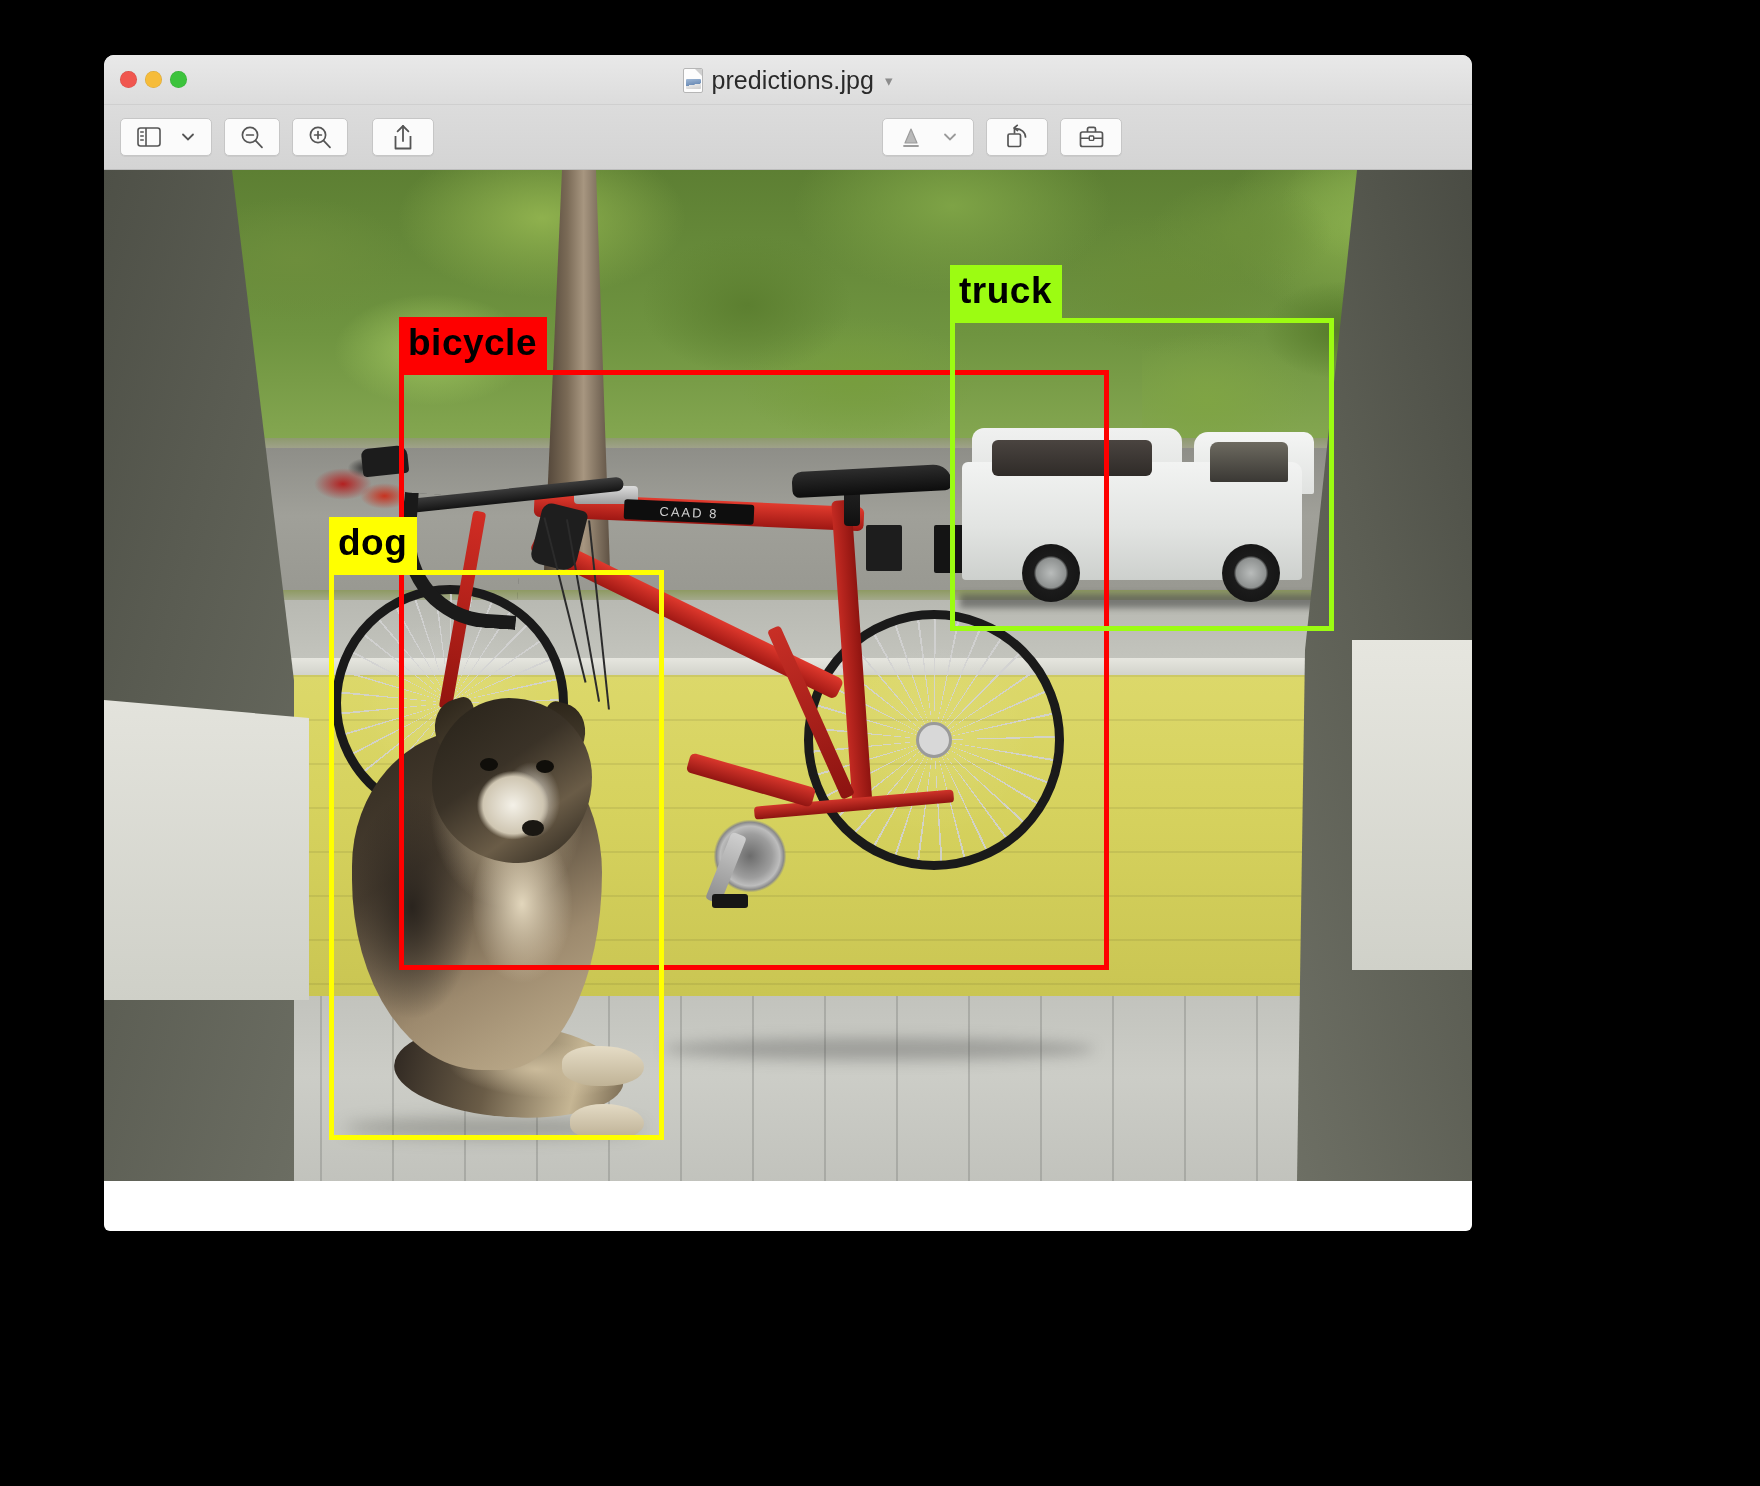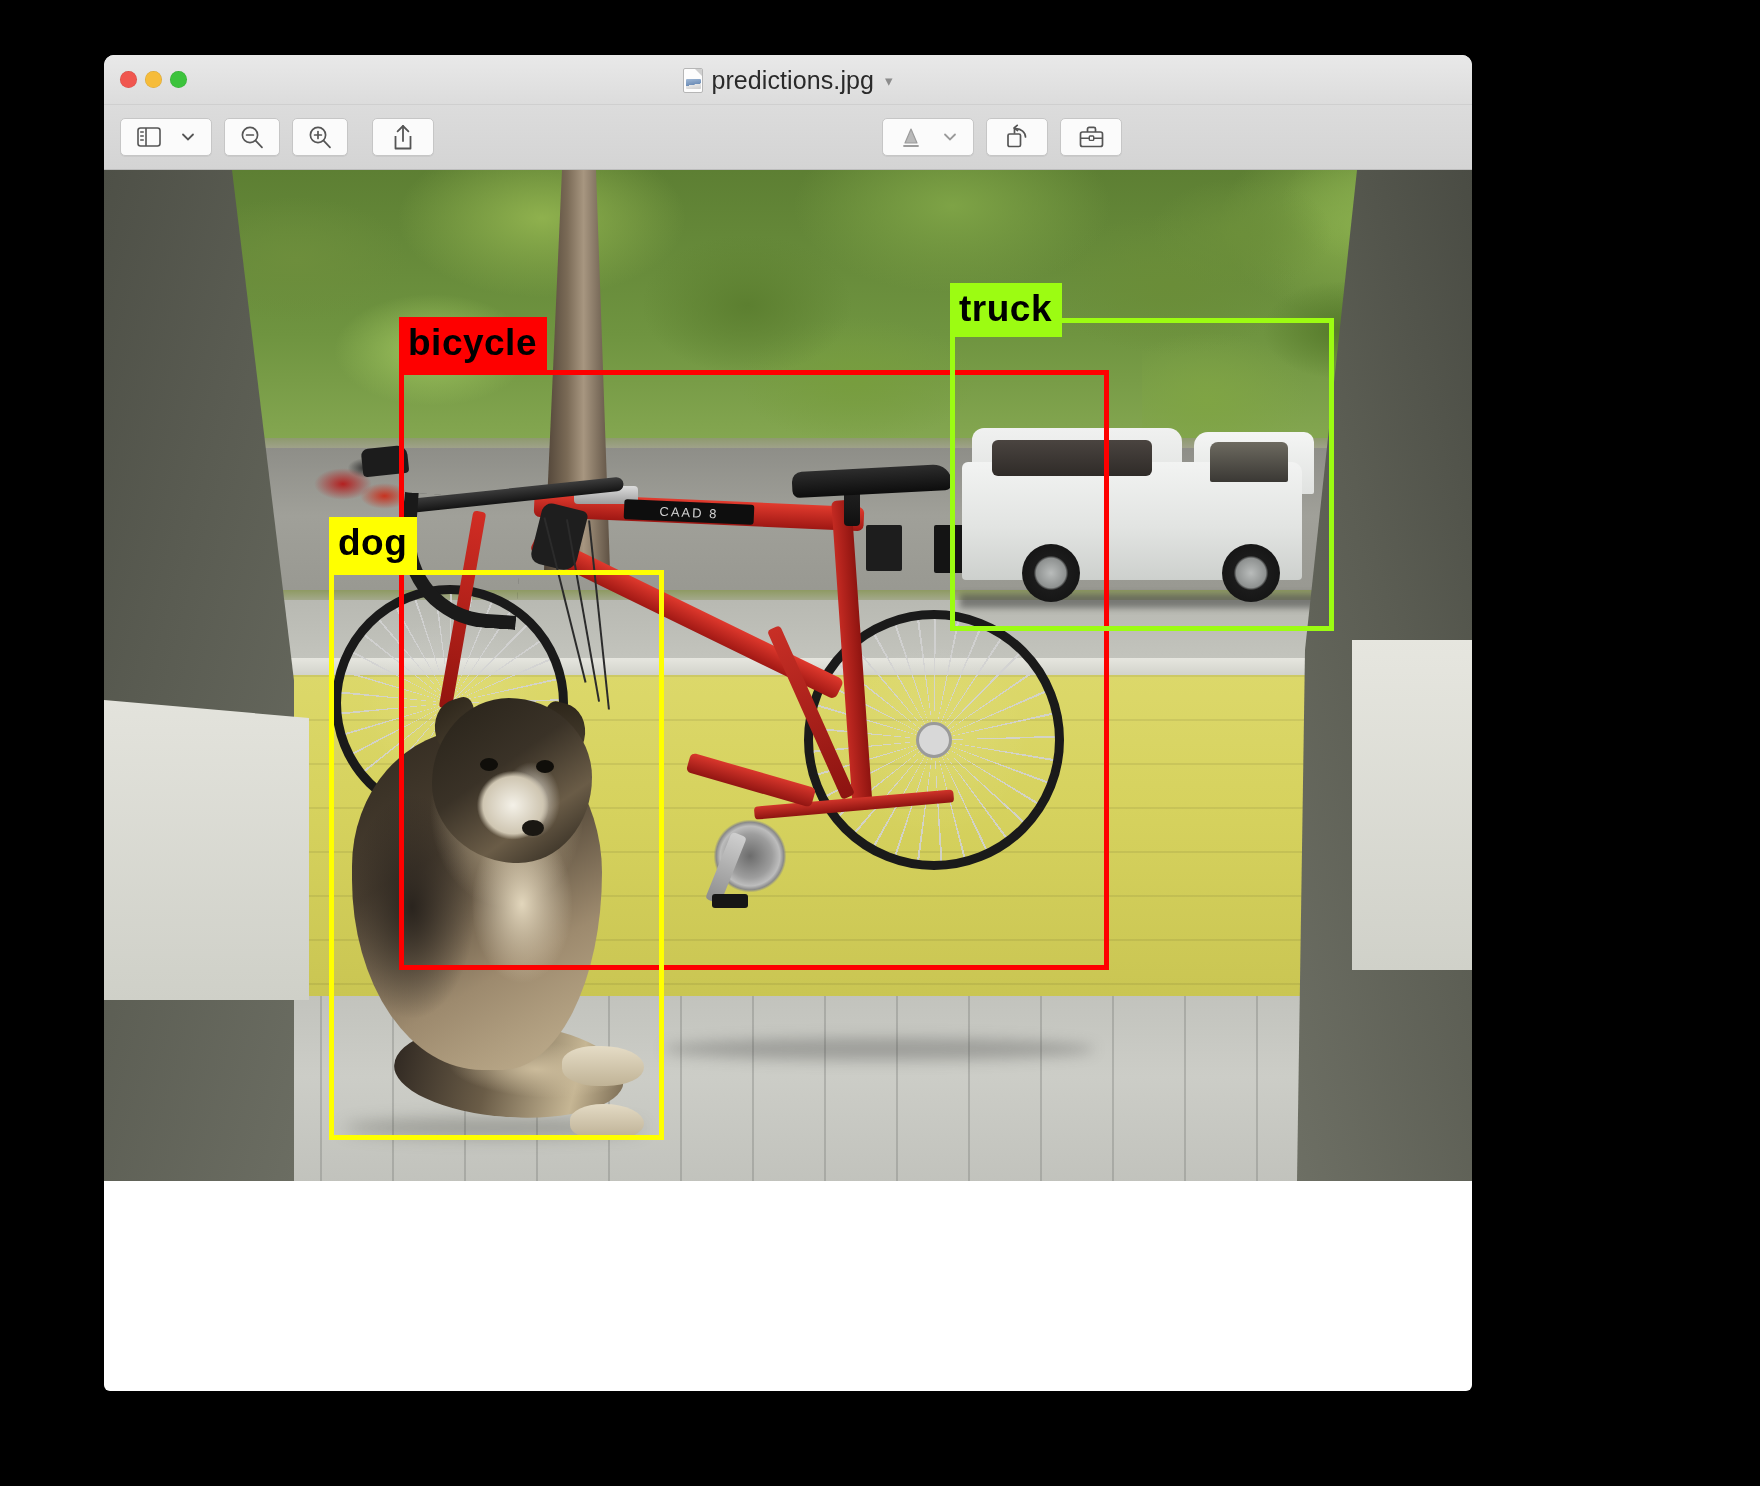--- a/index.html
+++ b/index.html
@@ -7,21 +7,21 @@
     width: 1760px; height: 1486px;
     background: #000;
     font-family: "Liberation Sans", sans-serif;
     overflow: hidden;
   }
 
   
   #window {
     position: absolute;
     left: 104px; top: 55px;
-    width: 1368px; height: 1336px;
+    width: 1368px; height: 1176px;
     background: #ffffff;
     border-radius: 10px 10px 6px 6px;
     box-shadow: 0 22px 60px rgba(0,0,0,0.55);
     overflow: hidden;
   }
 
   
   #titlebar {
     position: relative;
     height: 50px;
@@ -685,19 +685,19 @@
 
     <div class="layer" id="pillar-left"></div>
     <div class="layer" id="pillar-left-base"></div>
     <div class="layer" id="pillar-right"></div>
     <div class="layer" id="pillar-right-base"></div>
 
     <div id="overlay">
         <div class="bbox" style="left: 295px; top: 200px; width: 710px; height: 600px; border-color: rgb(254, 0, 0); border-width: 5px;"></div>
         <div class="bbox-label" style="left: 295px; top: 147px; background: rgb(254, 0, 0); color: rgb(0, 0, 0);">bicycle</div>
         <div class="bbox" style="left: 846px; top: 148px; width: 384px; height: 313px; border-color: rgb(156, 252, 18); border-width: 5px;"></div>
-        <div class="bbox-label" style="left: 846px; top: 95px; background: rgb(156, 252, 18); color: rgb(0, 0, 0); margin-top: 18px;">truck</div>
+        <div class="bbox-label" style="left: 846px; top: 95px; background: rgb(156, 252, 18); color: rgb(0, 0, 0);">truck</div>
         <div class="bbox" style="left: 225px; top: 400px; width: 335px; height: 570px; border-color: rgb(255, 255, 0); border-width: 5px;"></div>
         <div class="bbox-label" style="left: 225px; top: 347px; background: rgb(255, 255, 0); color: rgb(0, 0, 0);">dog</div>
       </div>
 
   </div>
 </div>
 
 </body></html>

